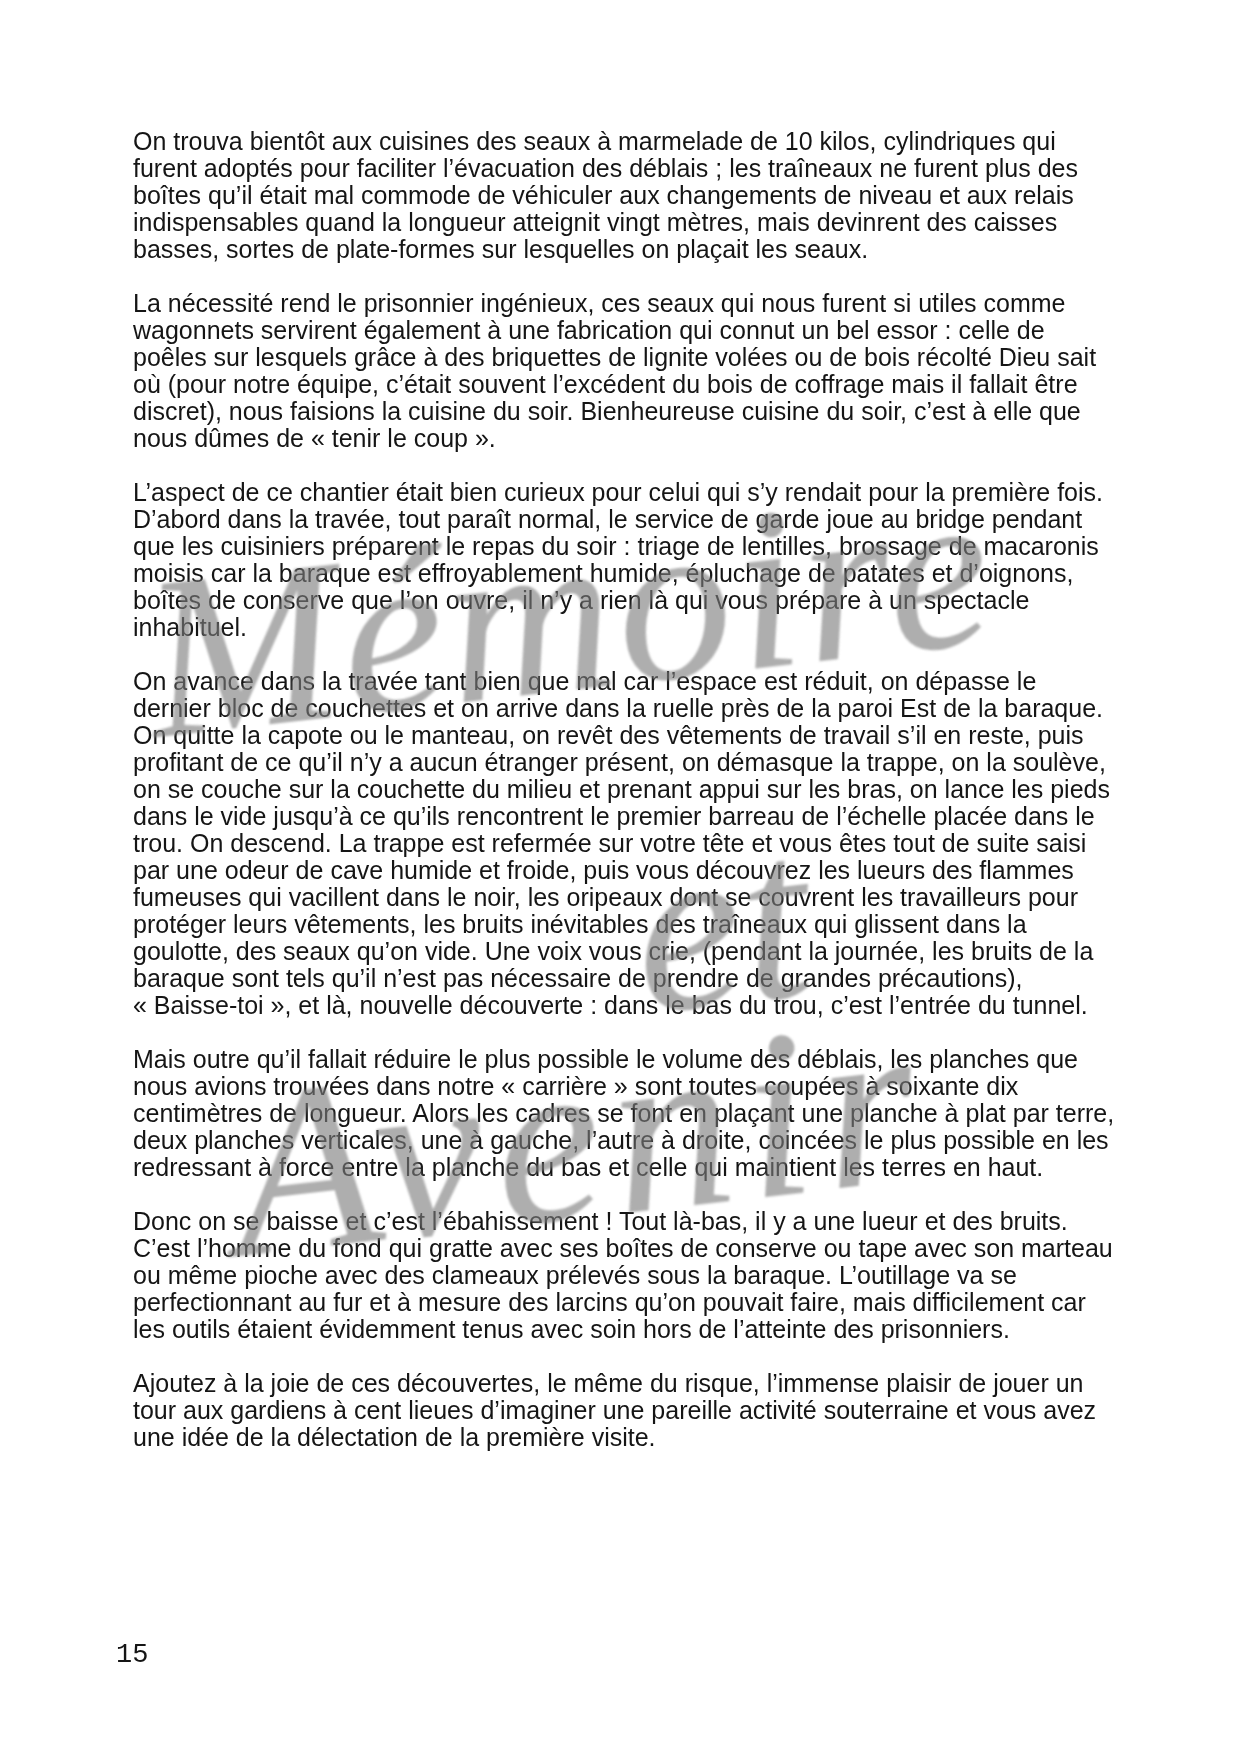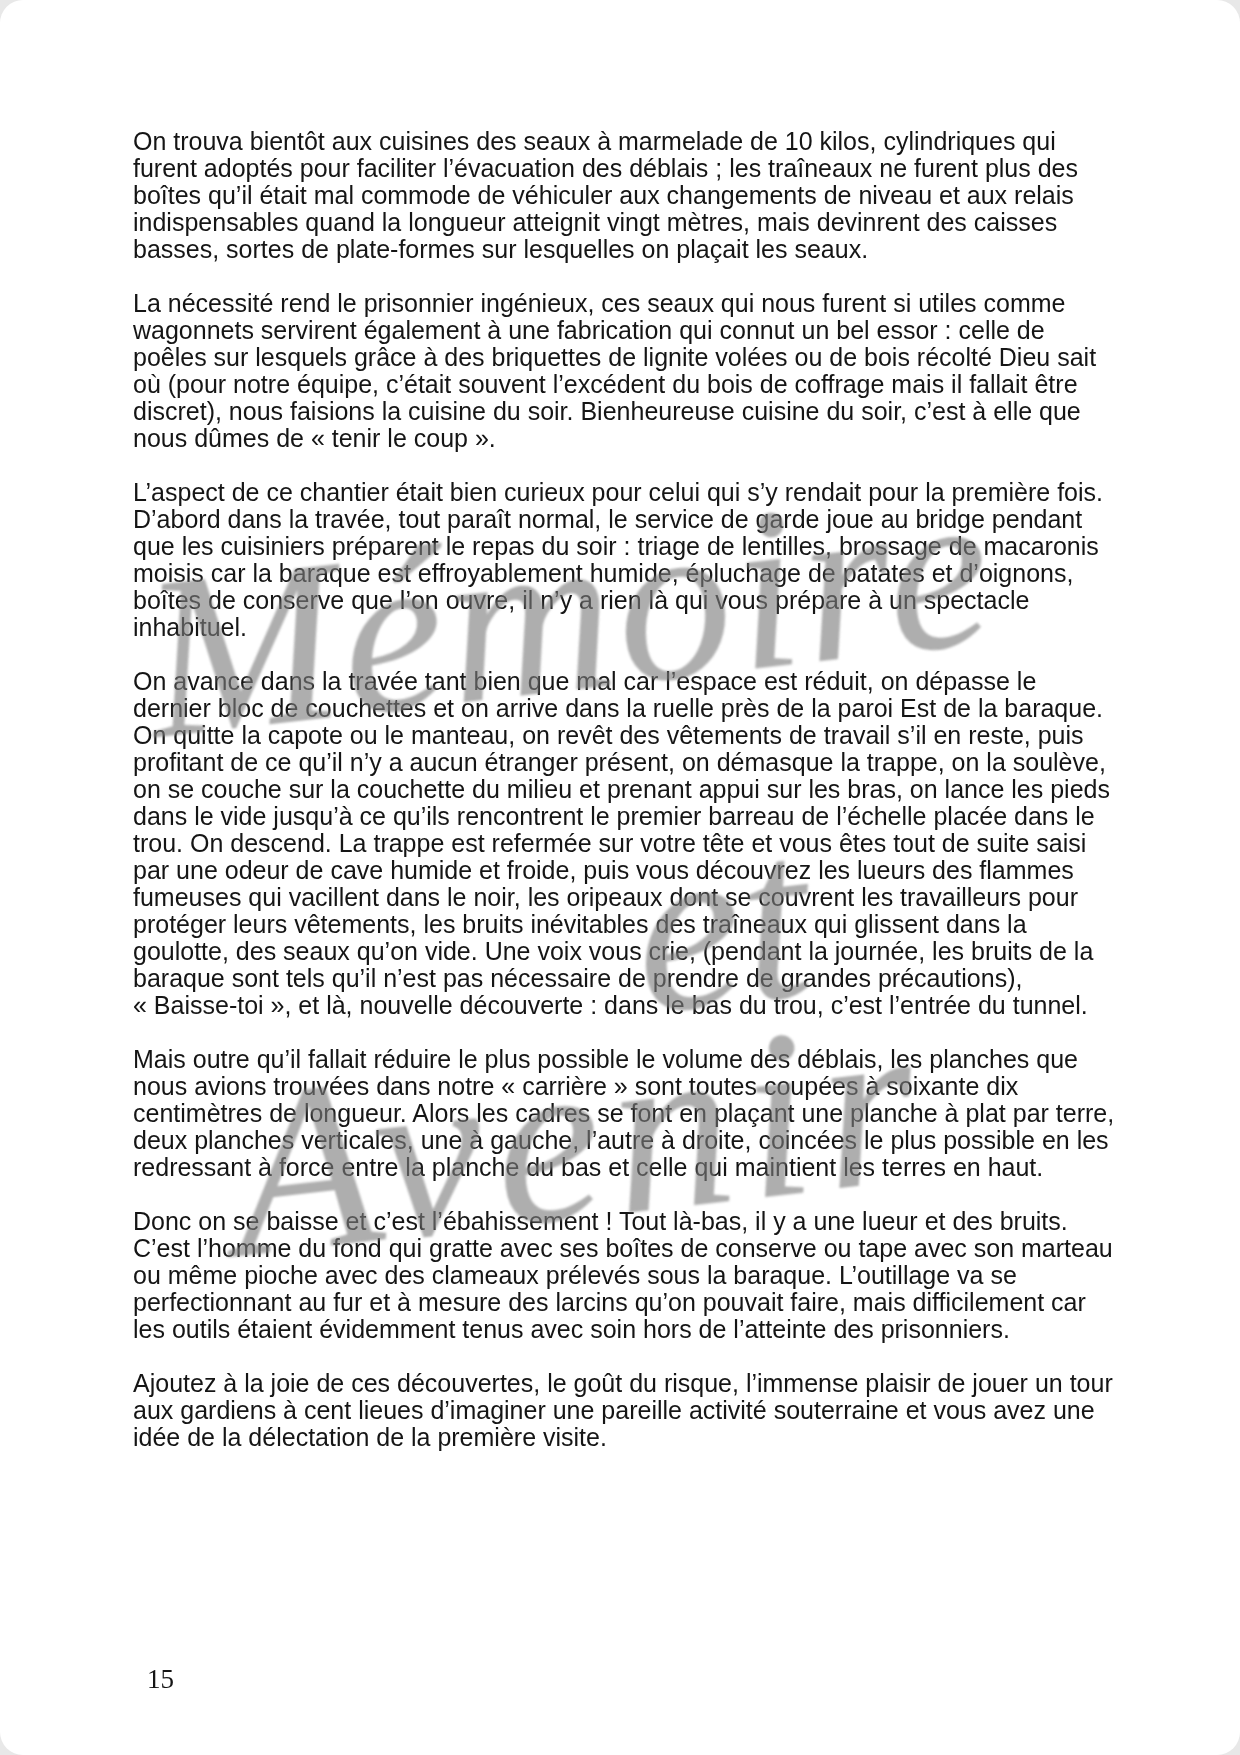--- a/index.html
+++ b/index.html
@@ -7,21 +7,20 @@
     padding: 0;
     background: #e8e8e8;
   }
   .page {
     position: relative;
     width: 1240px;
     height: 1755px;
     background: #ffffff;
     overflow: hidden;
     font-family: "Liberation Sans", "DejaVu Sans", sans-serif;
-    border-radius: 23px;
   }
   .content {
     position: absolute;
     left: 133px;
     top: 128px;
     width: 984px;
     color: #151515;
     font-size: 25px;
     line-height: 27px;
     text-align: left;
@@ -44,41 +43,40 @@
     white-space: nowrap;
     transform: rotate(-6.5deg);
     transform-origin: left bottom;
     filter: blur(1.3px);
   }
   .wm1 { left: 160px; top: 545px; font-size: 230px; letter-spacing: 4px; }
   .wm2 { left: 648px; top: 812px; font-size: 240px; }
   .wm3 { left: 245px; top: 1055px; font-size: 240px; letter-spacing: 12px; }
   .page-number {
     position: absolute;
-    left: 147px;
+    left: 116px;
     top: 1640px;
-    font-family: Liberation Serif, serif;
+    font-family: Liberation Mono, monospace;
     font-size: 27px;
     color: #151515;
-    margin-top: 24px;
   }
 </style>
 </head>
 <body>
 
 <div class="page">
 
   <div class="content">
     <p>On trouva bientôt aux cuisines des seaux à marmelade de 10 kilos, cylindriques qui furent adoptés pour faciliter l’évacuation des déblais&nbsp;; les traîneaux ne furent plus des boîtes qu’il était mal commode de véhiculer aux changements de niveau et aux relais indispensables quand la longueur atteignit vingt mètres, mais devinrent des caisses basses, sortes de plate-formes sur lesquelles on plaçait les seaux.</p>
     <p>La nécessité rend le prisonnier ingénieux, ces seaux qui nous furent si utiles comme wagonnets servirent également à une fabrication qui connut un bel essor&nbsp;: celle de poêles sur lesquels grâce à des briquettes de lignite volées ou de bois récolté Dieu sait où (pour notre équipe, c’était souvent l’excédent du bois de coffrage mais il fallait être discret), nous faisions la cuisine du soir. Bienheureuse cuisine du soir, c’est à elle que nous dûmes de «&nbsp;tenir le coup&nbsp;».</p>
     <p>L’aspect de ce chantier était bien curieux pour celui qui s’y rendait pour la première fois. D’abord dans la travée, tout paraît normal, le service de garde joue au bridge pendant que les cuisiniers préparent le repas du soir&nbsp;: triage de lentilles, brossage de macaronis moisis car la baraque est effroyablement humide, épluchage de patates et d’oignons, boîtes de conserve que l’on ouvre, il n’y a rien là qui vous prépare à un spectacle inhabituel.</p>
     <p>On avance dans la travée tant bien que mal car l’espace est réduit, on dépasse le dernier bloc de couchettes et on arrive dans la ruelle près de la paroi Est de la baraque. On quitte la capote ou le manteau, on revêt des vêtements de travail s’il en reste, puis profitant de ce qu’il n’y a aucun étranger présent, on démasque la trappe, on la soulève, on se couche sur la couchette du milieu et prenant appui sur les bras, on lance les pieds dans le vide jusqu’à ce qu’ils rencontrent le premier barreau de l’échelle placée dans le trou. On descend. La trappe est refermée sur votre tête et vous êtes tout de suite saisi par une odeur de cave humide et froide, puis vous découvrez les lueurs des flammes fumeuses qui vacillent dans le noir, les oripeaux dont se couvrent les travailleurs pour protéger leurs vêtements, les bruits inévitables des traîneaux qui glissent dans la goulotte, des seaux qu’on vide. Une voix vous crie, (pendant la journée, les bruits de la baraque sont tels qu’il n’est pas nécessaire de prendre de grandes précautions), «&nbsp;Baisse-toi&nbsp;», et là, nouvelle découverte&nbsp;: dans le bas du trou, c’est l’entrée du tunnel.</p>
     <p>Mais outre qu’il fallait réduire le plus possible le volume des déblais, les planches que nous avions trouvées dans notre «&nbsp;carrière&nbsp;» sont toutes coupées à soixante dix centimètres de longueur. Alors les cadres se font en plaçant une planche à plat par terre, deux planches verticales, une à gauche, l’autre à droite, coincées le plus possible en les redressant à force entre la planche du bas et celle qui maintient les terres en haut.</p>
     <p>Donc on se baisse et c’est l’ébahissement&nbsp;! Tout là-bas, il y a une lueur et des bruits. C’est l’homme du fond qui gratte avec ses boîtes de conserve ou tape avec son marteau ou même pioche avec des clameaux prélevés sous la baraque. L’outillage va se perfectionnant au fur et à mesure des larcins qu’on pouvait faire, mais difficilement car les outils étaient évidemment tenus avec soin hors de l’atteinte des prisonniers.</p>
-    <p>Ajoutez à la joie de ces découvertes, le goût du risque, l’immense plaisir de jouer un tour aux gardiens à cent lieues d’imaginer une pareille activité souterraine et vous avez une idée de la délectation de la première visite.</p>
+    <p>Ajoutez à la joie de ces découvertes, le même du risque, l’immense plaisir de jouer un tour aux gardiens à cent lieues d’imaginer une pareille activité souterraine et vous avez une idée de la délectation de la première visite.</p>
   </div>
 
   <div class="watermark" aria-hidden="true">
     <span class="wm wm1" style="color: rgba(125, 125, 125, 0.62);">Mémoire</span>
     <span class="wm wm2" style="color: rgba(125, 125, 125, 0.62);">et</span>
     <span class="wm wm3" style="color: rgba(125, 125, 125, 0.62);">Avenir</span>
   </div>
 
   <div class="page-number">15</div>
 

